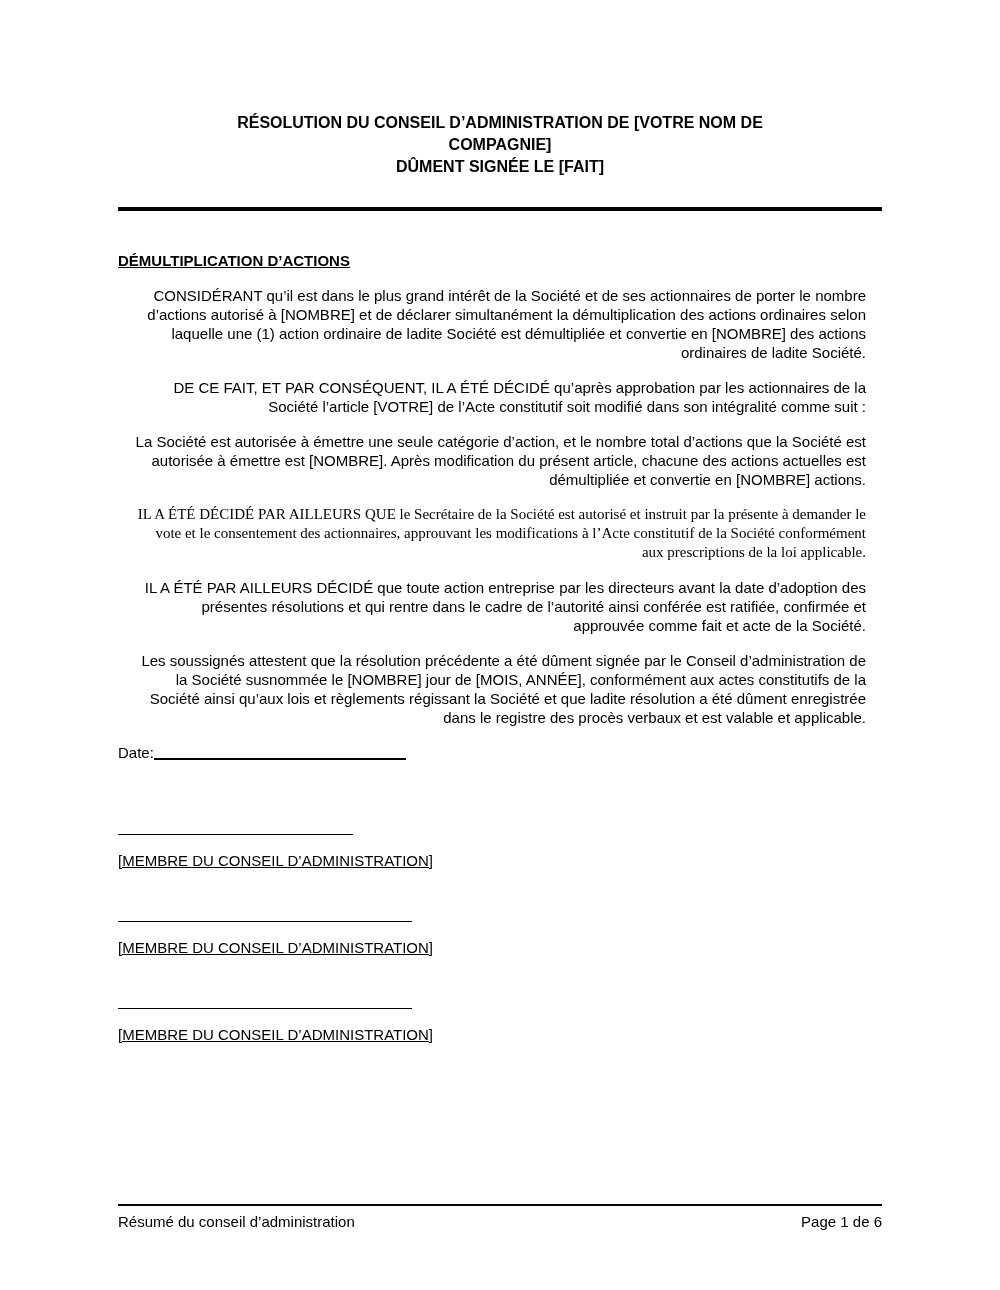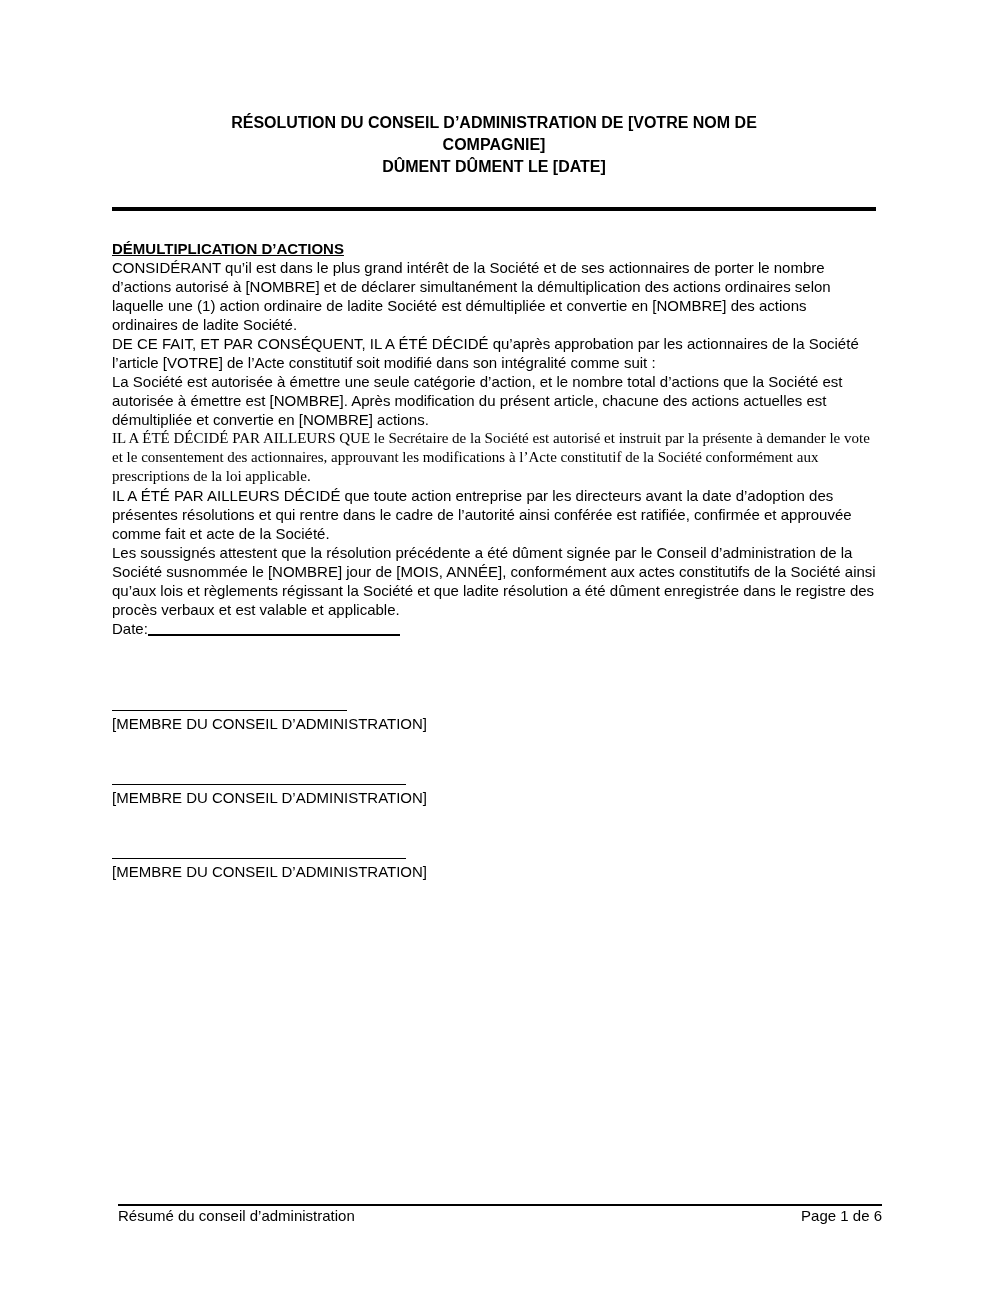--- a/index.html
+++ b/index.html
@@ -14,43 +14,44 @@
     background: #ffffff;
     color: #000000;
     font-family: "Liberation Sans", "DejaVu Sans", sans-serif;
     font-size: 15px;
     line-height: 19px;
     box-sizing: border-box;
     overflow: hidden;
   }
   .content {
     position: absolute;
-    left: 112px;
+    left: 118px;
     top: 0;
     width: 764px;
   }
   .title {
     margin-top: 112px;
     text-align: center;
     font-weight: bold;
     font-size: 16px;
     line-height: 22px;
   }
   .title-rule {
     margin-top: 29px;
     height: 4px;
     background: #000000;
   }
   .section-heading {
-    margin-top: 28px;
+    margin-top: 40px;
     font-weight: bold;
     text-decoration: underline;
   }
   p.body-para {
-    margin: 0;
+    margin: 16px;
+    text-align: right;
   }
   .p-considerant  { margin-top: 16px; }
   .p-decision     { margin-top: 21px; }
   .p-indent       { margin-top: 20px; margin-left: 67px; margin-right: 80px; }
   .p-secretaire   { margin-top: 15px; font-family: Liberation Serif, serif; }
   .p-ratification { margin-top: 19px; }
   .p-attestation  { margin-top: 18px; }
   .date-row {
     white-space: nowrap;
   }
@@ -61,44 +62,45 @@
     vertical-align: -2px;
   }
   .sig-line {
     height: 0;
     border-top: 1.5px solid #000000;
   }
   .sig-line-1 { margin-top: 72px; width: 235px; }
   .sig-line-2 { margin-top: 51px; width: 294px; }
   .sig-line-3 { margin-top: 51px; width: 294px; }
   .sig-label {
-    margin-top: 3px;
+    margin-top: 16px;
+    text-decoration: underline;
   }
   .footer {
     position: absolute;
     left: 118px;
     right: 118px;
     top: 1204px;
     border-top: 2px solid #000000;
-    padding-top: 0;
+    padding-top: 6px;
     display: flex;
     justify-content: space-between;
     align-items: baseline;
   }
 </style>
 </head>
 <body>
 
 <div class="page">
   <div class="content">
 
     <div class="title">
       <div>RÉSOLUTION DU CONSEIL D’ADMINISTRATION DE [VOTRE NOM DE</div>
       <div>COMPAGNIE]</div>
-      <div>DÛMENT DÛMENT LE [DATE]</div>
+      <div>DÛMENT SIGNÉE LE [FAIT]</div>
     </div>
 
     <div class="title-rule"></div>
 
     <div class="section-heading">DÉMULTIPLICATION D’ACTIONS</div>
 
     <p class="body-para p-considerant">CONSIDÉRANT qu’il est dans le plus grand intérêt de la Société et de ses actionnaires de porter le nombre d’actions autorisé à [NOMBRE] et de déclarer simultanément la démultiplication des actions ordinaires selon laquelle une (1) action ordinaire de ladite Société est démultipliée et convertie en [NOMBRE] des actions ordinaires de ladite Société.</p>
 
     <p class="body-para p-decision">DE CE FAIT, ET PAR CONSÉQUENT, IL A ÉTÉ DÉCIDÉ qu’après approbation par les actionnaires de la Société l’article [VOTRE] de l’Acte constitutif soit modifié dans son intégralité comme suit :</p>
 

